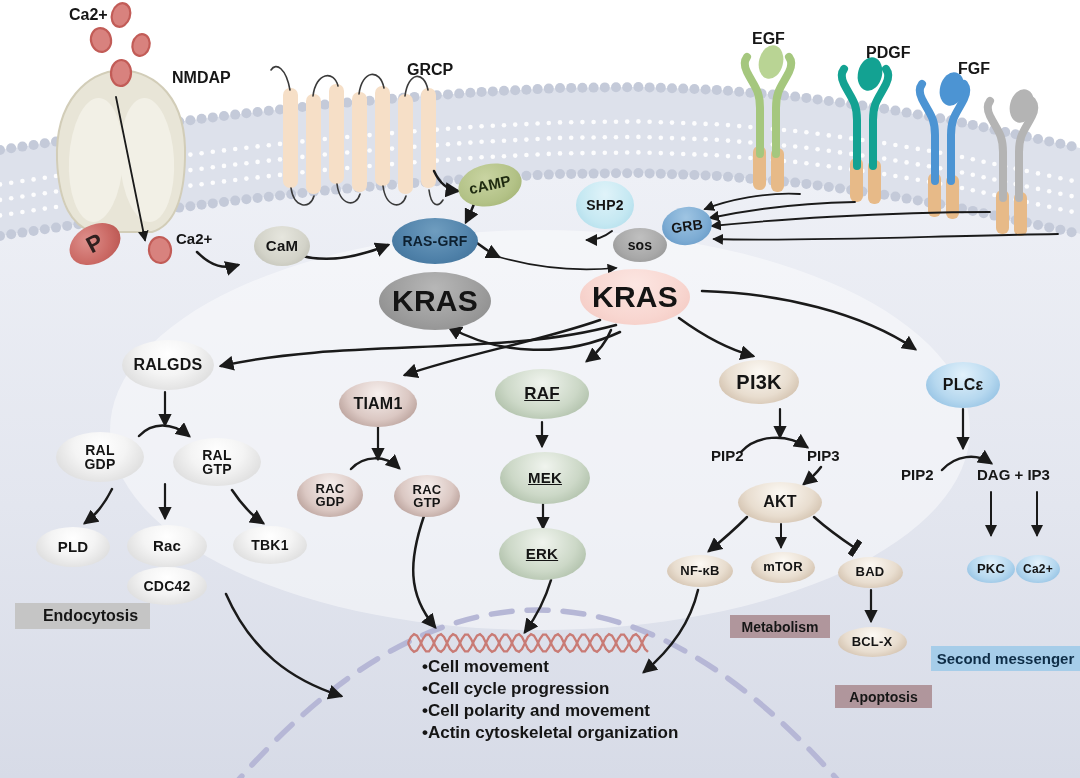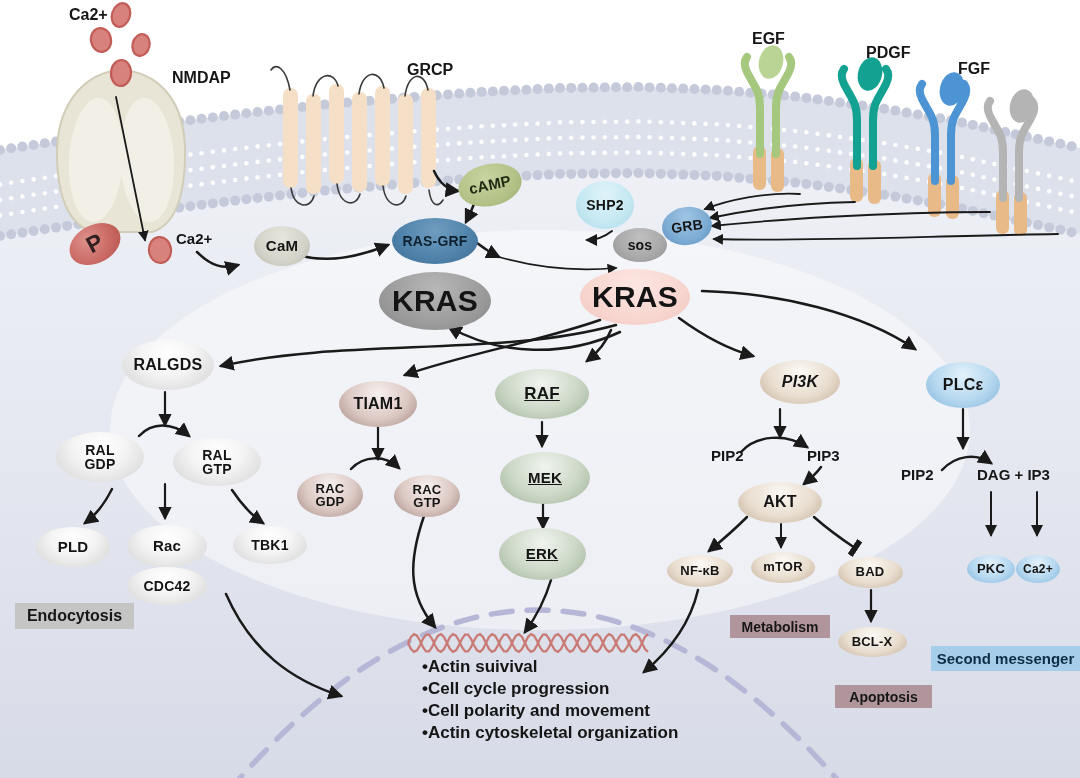--- a/index.html
+++ b/index.html
@@ -681,21 +681,21 @@
       <div class="node k-white" style="left: 127px; top: 567px; width: 80px; height: 38px; font-size: 14px;">CDC42</div>
       <div class="node k-white" style="left: 233px; top: 526px; width: 74px; height: 38px; font-size: 14px;">TBK1</div>
       <div class="node k-mauve" style="left: 339px; top: 381px; width: 78px; height: 46px; font-size: 16px;">TIAM1</div>
       <div class="node k-mauve" style="left: 297px; top: 473px; width: 66px; height: 44px; font-size: 13px;">RAC
 GDP</div>
       <div class="node k-mauve" style="left: 394px; top: 475px; width: 66px; height: 42px; font-size: 13px;">RAC
 GTP</div>
       <div class="node k-sage" style="left: 495px; top: 369px; width: 94px; height: 50px; font-size: 17px;">RAF</div>
       <div class="node k-sage" style="left: 498.5px; top: 528px; width: 87px; height: 52px; font-size: 15px;">ERK</div>
       <div class="node k-sage" style="left: 500px; top: 452px; width: 90px; height: 52px; font-size: 15px;">MEK</div>
-      <div class="node k-tan" style="left: 760px; top: 360px; width: 80px; height: 44px; font-size: 16px; font-style: italic;">PI3K</div>
+      <div class="node k-tan" style="left: 719px; top: 360px; width: 80px; height: 44px; font-size: 20px;">PI3K</div>
       <div class="node k-tan" style="left: 738px; top: 481.5px; width: 84px; height: 41px; font-size: 16px;">AKT</div>
       <div class="node k-tan" style="left: 667px; top: 555px; width: 66px; height: 32px; font-size: 13px; text-align: center;">NF-κB</div>
       <div class="node k-tan" style="left: 751px; top: 551.5px; width: 64px; height: 31px; font-size: 13px;">mTOR</div>
       <div class="node k-tan" style="left: 837.5px; top: 556.5px; width: 65px; height: 31px; font-size: 13px;">BAD</div>
       <div class="node k-tan" style="left: 837.5px; top: 627px; width: 69px; height: 30px; font-size: 13px;">BCL-X</div>
       <div class="node k-blue" style="left: 926px; top: 362px; width: 74px; height: 46px; font-size: 16px;">PLCε</div>
       <div class="node k-blue" style="left: 967px; top: 555px; width: 48px; height: 28px; font-size: 13px;">PKC</div>
       <div class="node k-blue" style="left: 1016px; top: 555px; width: 44px; height: 28px; font-size: 12px;">Ca2+</div>
       <div class="node k-red" style="left: 68px; top: 225px; width: 54px; height: 38px; font-size: 23px; transform: rotate(-28deg);">P</div>
     </div>
@@ -706,24 +706,24 @@
       <div class="flabel" style="left: 407px; top: 61px; font-size: 16px;">GRCP</div>
       <div class="flabel" style="left: 752px; top: 30px; font-size: 16px;">EGF</div>
       <div class="flabel" style="left: 866px; top: 44px; font-size: 16px;">PDGF</div>
       <div class="flabel" style="left: 958px; top: 60px; font-size: 16px;">FGF</div>
       <div class="flabel" style="left: 711px; top: 447px; font-size: 15px;">PIP2</div>
       <div class="flabel" style="left: 807px; top: 447px; font-size: 15px;">PIP3</div>
       <div class="flabel" style="left: 901px; top: 466px; font-size: 15px;">PIP2</div>
       <div class="flabel" style="left: 977px; top: 466px; font-size: 15px;">DAG + IP3</div>
     </div>
   <div id="tags">
-      <div class="tag b-gray" style="left: 15px; top: 603px; width: 119px; height: 26px; font-size: 16px;">Endocytosis</div>
+      <div class="tag b-gray" style="left: 15px; top: 603px; width: 119px; height: 26px; font-size: 16px; padding-left: 16px;">Endocytosis</div>
       <div class="tag b-mauve" style="left: 730px; top: 615px; width: 100px; height: 23px; font-size: 14px;">Metabolism</div>
       <div class="tag b-mauve" style="left: 835px; top: 685px; width: 97px; height: 23px; font-size: 14px;">Apoptosis</div>
       <div class="tag b-blue" style="left: 931px; top: 628px; width: 149px; height: 25px; font-size: 15px; margin-top: 18px;">Second messenger</div>
     </div>
   <div id="outcomes">
-      <div class="outcome">•Actin suivival</div>
+      <div class="outcome">•Cell movement</div>
       <div class="outcome">•Cell cycle progression</div>
       <div class="outcome">•Cell polarity and movement</div>
       <div class="outcome">•Actin cytoskeletal organization</div>
     </div>
 </div>
 
 </body></html>

